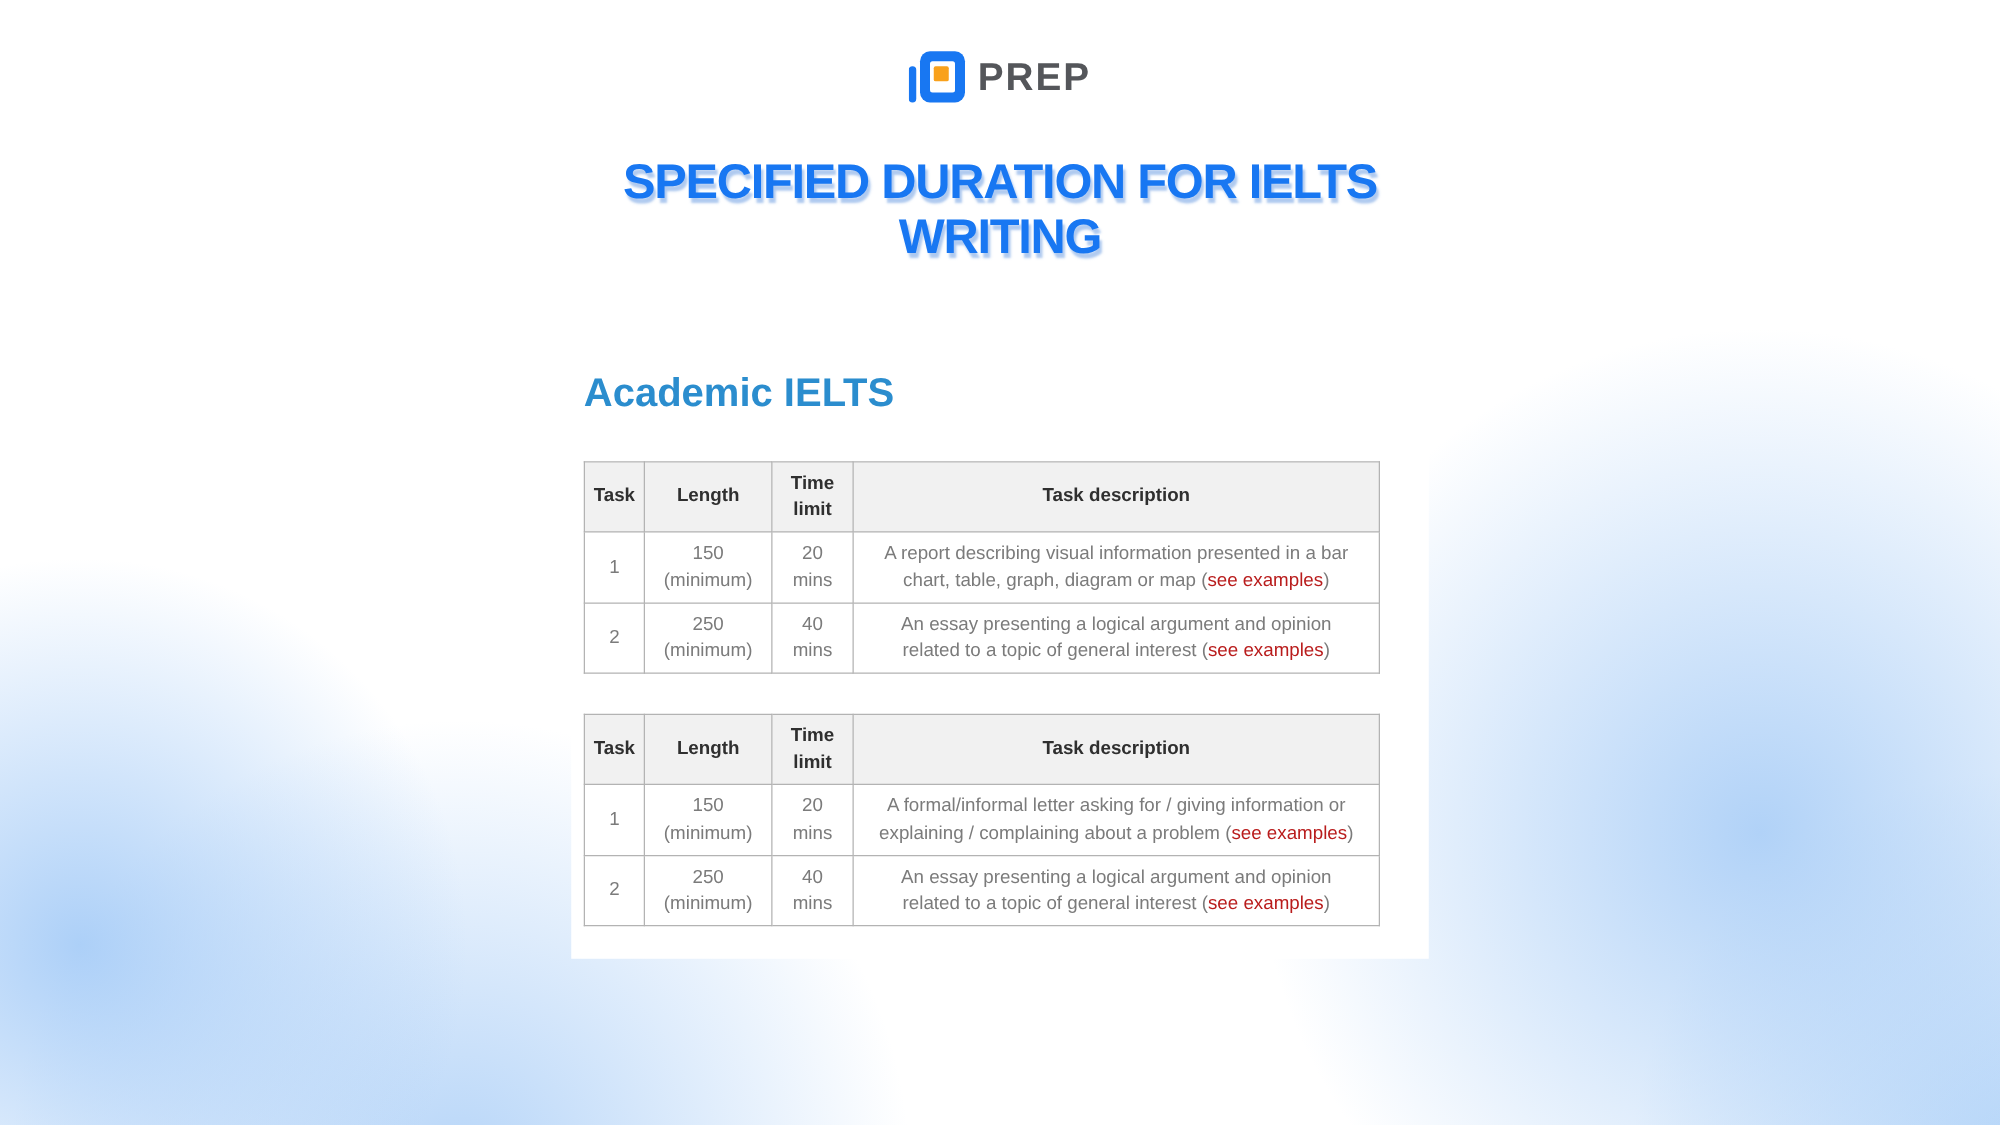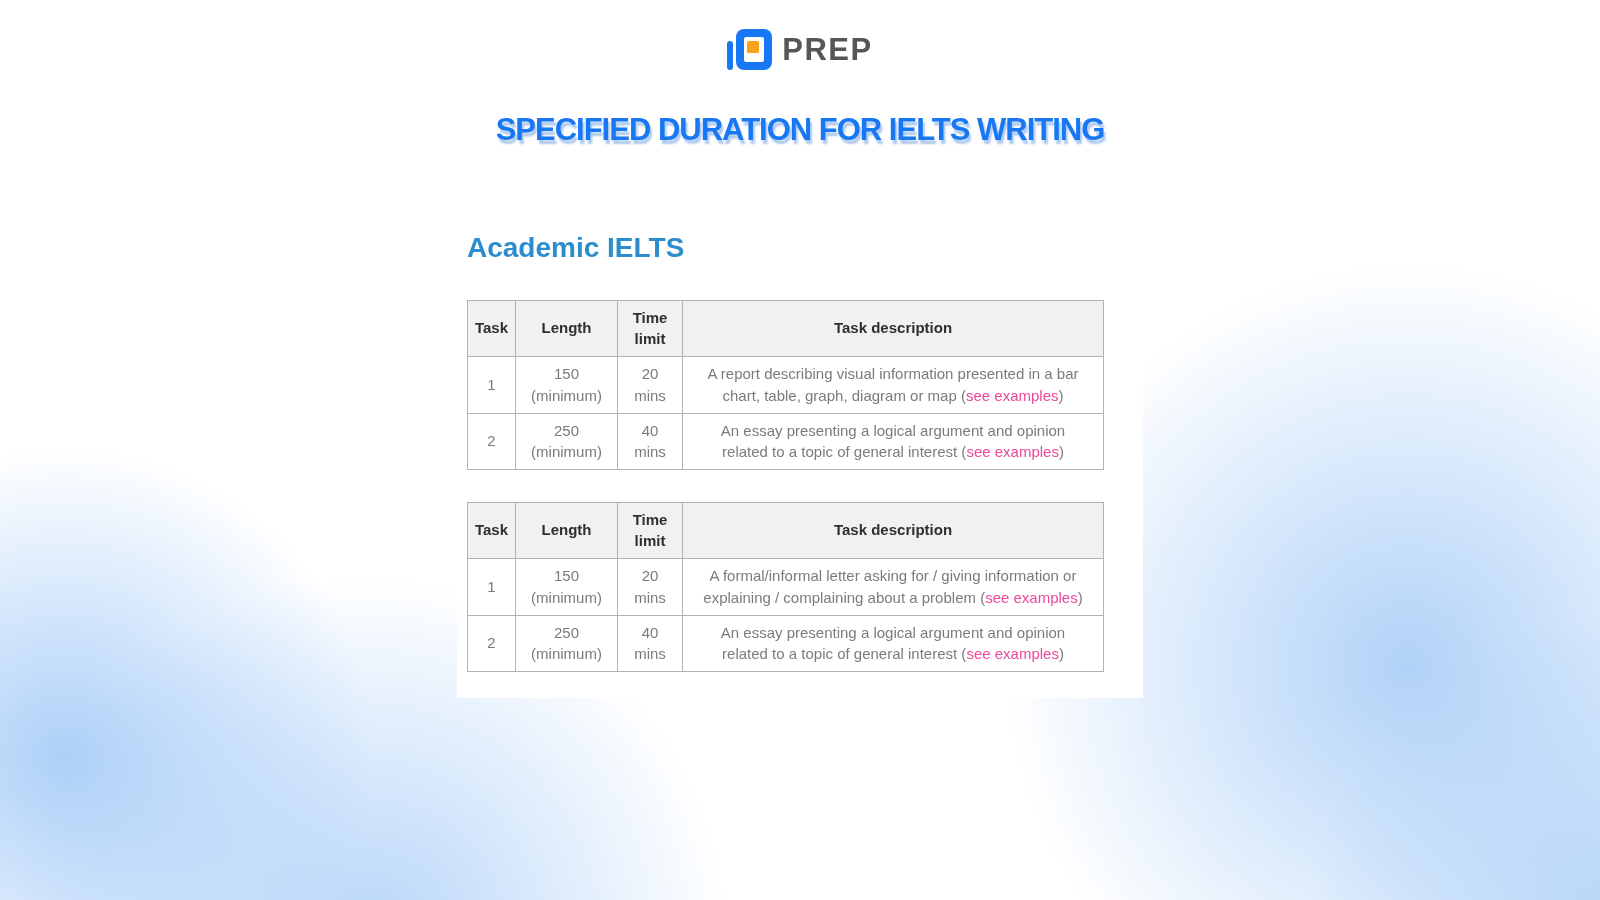--- a/index.html
+++ b/index.html
@@ -15,21 +15,21 @@
     background:
       radial-gradient(circle 430px at 4% 84%,  rgba(152,196,246,0.80), rgba(152,196,246,0) 72%),
       radial-gradient(circle 500px at 23% 104%, rgba(170,206,247,0.85), rgba(170,206,247,0) 72%),
       radial-gradient(circle 560px at 88% 74%,  rgba(163,202,246,0.85), rgba(163,202,246,0) 72%),
       radial-gradient(circle 430px at 101% 103%, rgba(173,209,248,0.85), rgba(173,209,248,0) 72%),
       #ffffff;
   }
 
   .content-panel {
     width: 686px;
-    margin: 0 auto;
+    margin: 12px auto;
     background: #ffffff;
     padding: 0 10px 26px 10px;
   }
 
   
   .logo-row {
     padding-top: 28px;
     display: flex;
     justify-content: center;
     align-items: center;
@@ -40,30 +40,30 @@
     font-size: 31px;
     font-weight: 700;
     color: #54565a;
     letter-spacing: 1.5px;
   }
 
   
   .page-title {
     margin-top: 40px;
     text-align: center;
-    font-size: 31px;
+    font-size: 39px;
     font-weight: 800;
     letter-spacing: -1px;
     color: #1877f2;
     text-shadow: 2px 4px 2px rgba(130,172,230,0.65);
   }
 
   
   .section-heading {
-    font-size: 28px;
+    font-size: 32px;
     font-weight: 700;
     color: #2b8dce;
   }
   .section-heading.first { margin-top: 84px; }
   .section-heading.second { margin-top: 38px; }
 
   
   table.ielts-table {
     border-collapse: collapse;
     table-layout: fixed;
@@ -97,21 +97,21 @@
   .ielts-table td {
     background: #ffffff;
     color: #7b7b7b;
     font-size: 15px;
     height: 56px;
     line-height: 1.45;
     padding: 6px 14px;
   }
 
   .ielts-table a.see-link {
-    color: #ec4899;
+    color: #b91c1c;
     text-decoration: none;
     cursor: pointer;
   }
 </style>
 </head>
 <body>
 
 <div class="content-panel">
 
   <div class="logo-row">

